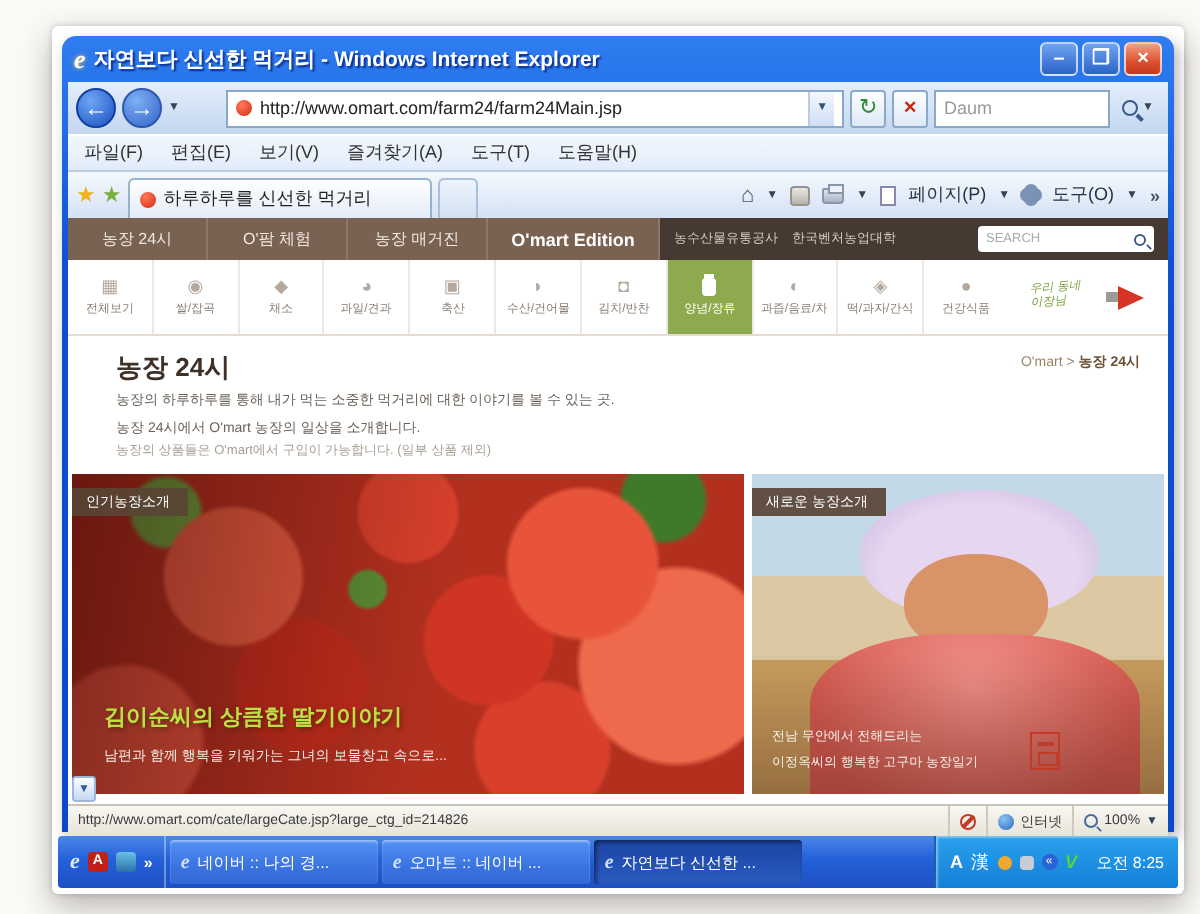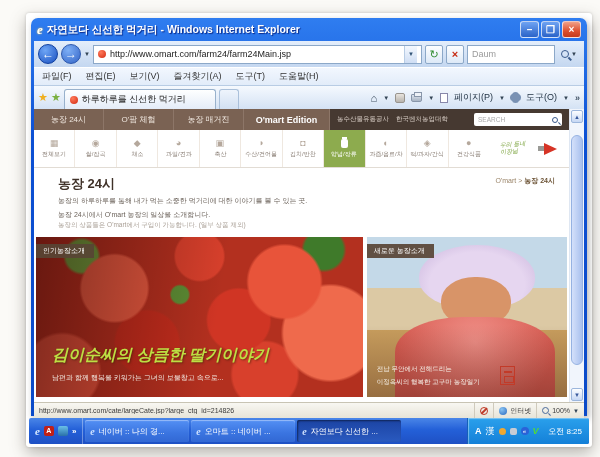--- a/index.html
+++ b/index.html
@@ -26,21 +26,21 @@
 
   .chrome { background:#dfeafa; }
   .addr-row { display:flex; align-items:center; gap:3px; padding:3px 4px;
               background:linear-gradient(#e4eefb,#c4d7f0); }
   .navbtn { width:20px; height:20px; border-radius:50%; color:#fff; font-size:12px; line-height:19px;
             text-align:center; background:radial-gradient(circle at 35% 30%,#6ea6f6,#1a50c0);
             border:1px solid #1040a0; }
   .navbtn.fwd { opacity:.85; }
   .tiny-caret { font-size:6px; color:#345; }
   .addr-field { flex:1; height:19px; background:#fff; border:1px solid #8ca8c8; display:flex;
-                align-items:center; gap:4px; padding:0 4px; font-size:9px; color:#222; }
+                align-items:center; gap:4px; padding:0 4px; font-size:9px; color:#222;margin-left:20px; }
   .favicon { width:8px; height:8px; border-radius:50%; background:radial-gradient(circle at 35% 30%,#ff7a5a,#d32a12); flex:none; }
   .addr-url { flex:1; white-space:nowrap; overflow:hidden; }
   .addr-drop { width:13px; height:17px; background:linear-gradient(#f4f8fe,#cfdef4); border-left:1px solid #b8cce4;
                font-size:6px; color:#357; text-align:center; line-height:17px; }
   .sqbtn { width:18px; height:19px; border:1px solid #8ca8c8; border-radius:2px; text-align:center;
            line-height:17px; background:linear-gradient(#fdfeff,#dde9f7); font-size:11px; }
   .refresh { color:#2d8a2d; }
   .stopx { color:#c62a12; font-weight:bold; }
   .search-field { width:88px; height:19px; background:#fff; border:1px solid #8ca8c8; display:flex;
                   align-items:center; padding:0 4px; font-size:9px; color:#9a9a9a; }
@@ -68,21 +68,21 @@
               border:1px solid #98948e; }
   .print-ico { width:11px; height:8px; background:linear-gradient(#dde4ee,#a8b4c4); border:1px solid #8896aa;
                border-radius:1px 1px 2px 2px; position:relative; }
   .print-ico::before { content:""; position:absolute; left:2px; top:-3px; width:6px; height:3px; background:#eef2f8; border:1px solid #8896aa; }
   .page-ico { width:8px; height:10px; background:#fff; border:1px solid #88a; }
   .gear-ico { width:9px; height:9px; border-radius:50%; background:#7a92b4;
               box-shadow:0 -2px 0 -1px #7a92b4,0 2px 0 -1px #7a92b4,-2px 0 0 -1px #7a92b4,2px 0 0 -1px #7a92b4; }
   .chev { color:#456; font-size:9px; font-weight:bold; }
 
   
-  .viewport { height:293px; background:#fff; display:flex; overflow:hidden; }
+  .viewport { height:293px; background:#fff; display:flex; overflow:hidden;flex-direction:column; }
   .page { flex:1; overflow:hidden; position:relative; }
 
   .site-nav { height:21px; display:flex; font-size:8px; }
   .snav-tab { width:70px; background:#7a6253; color:#efe6de; display:flex; align-items:center;
               justify-content:center; border-right:1px solid #8d7668; }
   .snav-tab.edition { width:86px; font-weight:bold; color:#fff; font-size:9px; }
   .snav-rest { flex:1; background:#463931; display:flex; align-items:center; gap:7px; padding:0 7px; }
   .snav-link { font-size:6.5px; color:#d6ccc4; white-space:nowrap; }
   .snav-search { margin-left:auto; width:88px; height:13px; background:#fff; border-radius:2px;
                  display:flex; align-items:center; padding:0 4px; font-size:6.5px; color:#aaa; }
@@ -126,21 +126,21 @@
       radial-gradient(circle at 34% 66%, #c22d1d 0 13%, rgba(0,0,0,0) 14%),
       radial-gradient(circle at 8% 84%, #e0513a 0 11%, rgba(0,0,0,0) 12%),
       radial-gradient(circle at 70% 86%, #d8402c 0 12%, rgba(0,0,0,0) 13%),
       radial-gradient(circle at 88% 8%, #3f7a2a 0 6%, rgba(0,0,0,0) 7%),
       radial-gradient(circle at 44% 36%, #5c8f35 0 4%, rgba(0,0,0,0) 5%),
       radial-gradient(circle at 14% 12%, #6da03e 0 5%, rgba(0,0,0,0) 6%); }
   .bnr-left::after { content:""; position:absolute; inset:0;
       background:linear-gradient(100deg, rgba(30,0,0,.5), rgba(0,0,0,0) 55%); }
   .bl-text { position:absolute; left:16px; bottom:14px; z-index:2; }
   .bl-t1 { font-size:14px; color:#fff; font-style:italic; font-weight:bold; text-shadow:1px 1px 2px rgba(60,0,0,.6); }
-  .bl-t2 { font-size:16px; color:#bddf43; font-style:italic; font-weight:bold; text-shadow:1px 1px 2px rgba(40,30,0,.5); }
+  .bl-t2 { font-size:11px; color:#bddf43; font-weight:bold; text-shadow:1px 1px 2px rgba(40,30,0,.5); }
   .bl-sub { font-size:7px; color:#f3ece4; margin-top:7px; }
   .bnr-right { flex:38; background:linear-gradient(#c4d9e8 0 32%, #dcc9a4 32% 58%, #c89e5e 58% 100%); }
   .hat { position:absolute; left:26%; top:5%; width:58%; height:40%;
          background:radial-gradient(ellipse at 50% 62%, #e6d6f0 58%, #c6b2da); border-radius:50% 50% 46% 46%; }
   .face { position:absolute; left:37%; top:25%; width:35%; height:31%; background:#d89468; border-radius:48%; }
   .pbody { position:absolute; left:14%; top:50%; width:80%; height:52%;
            background:radial-gradient(circle at 50% 30%, #f09088, #d85c52 80%); border-radius:42% 42% 0 0; }
   .bnr-right::after { content:""; position:absolute; inset:0;
       background:linear-gradient(rgba(0,0,0,0) 55%, rgba(60,20,10,.35)); }
   .br-text { position:absolute; left:10px; bottom:10px; z-index:2; }

